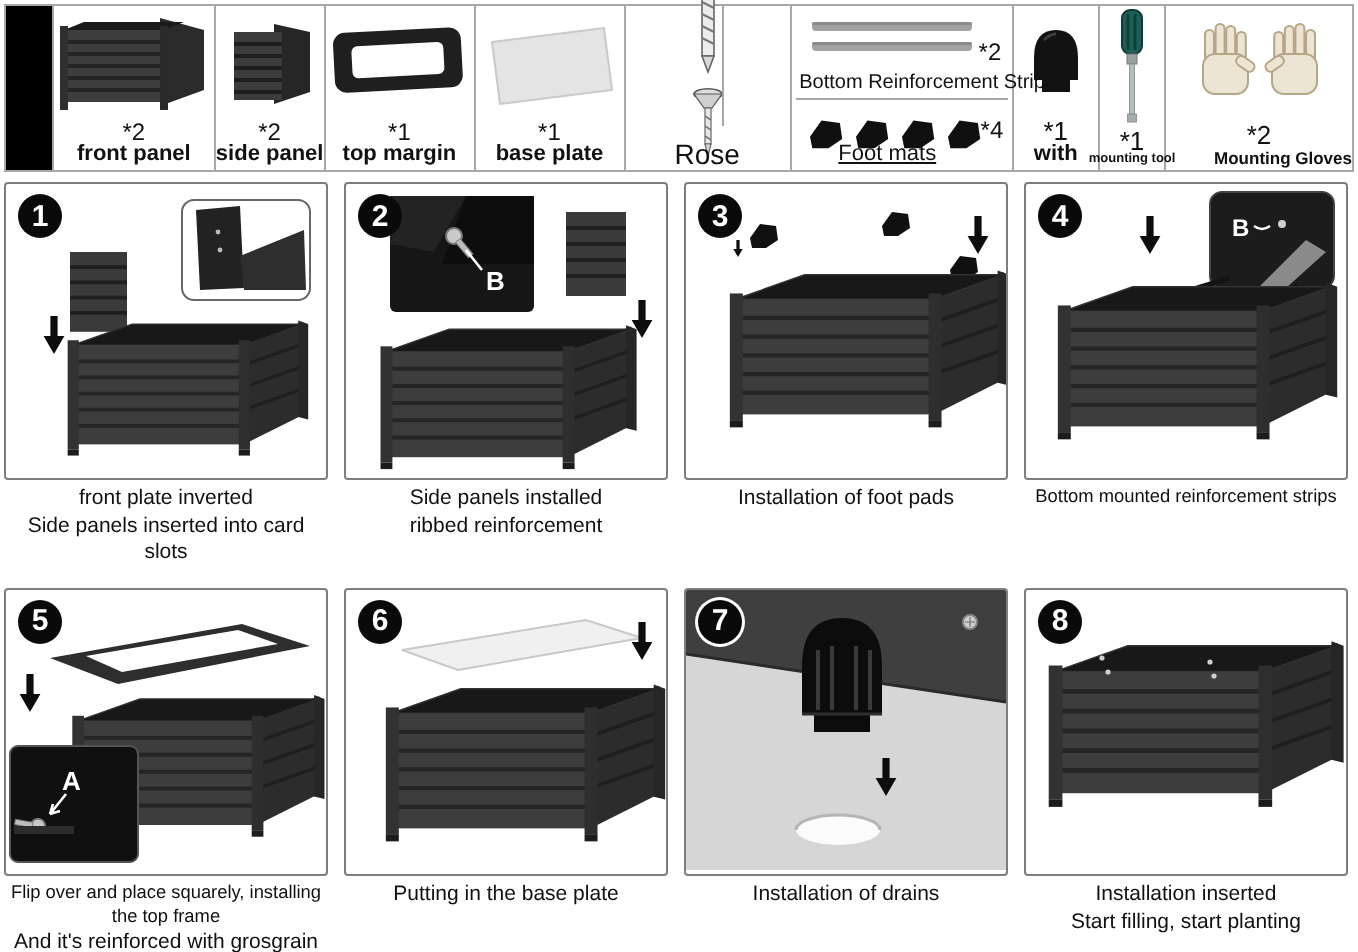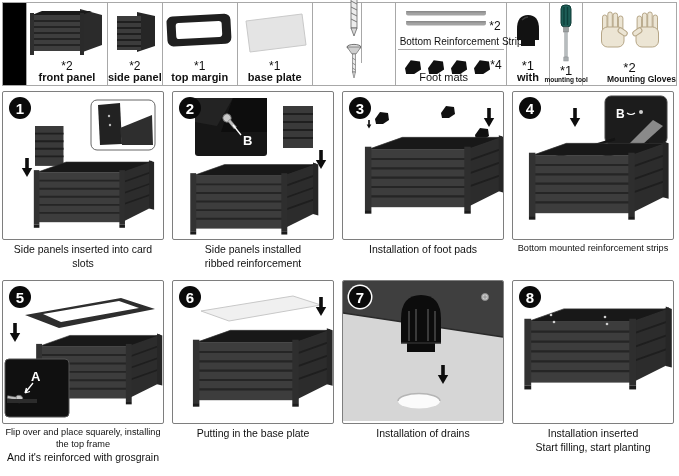--- a/index.html
+++ b/index.html
@@ -18,21 +18,21 @@
   .pname-md{font-size:8.5px;margin-left:24px;}
   .rose-cell{position:relative;display:flex;}
   .rose-sub{flex:1;display:flex;align-items:center;justify-content:center;}
   .rose-div{position:absolute;left:48px;top:0;width:1px;height:60px;background:#a8a8a8;}
   .rose-label{position:absolute;bottom:0;left:0;right:0;text-align:center;font-size:14px;}
   .combo{display:flex;flex-direction:column;}
   .combo-top{height:47px;border-bottom:1px solid #a8a8a8;box-sizing:border-box;position:relative;}
   .combo-bot{flex:1;position:relative;}
   .strip-label{position:absolute;left:2px;bottom:2px;font-size:10px;white-space:nowrap;}
   .combo-qty{position:absolute;right:3px;font-size:12px;}
-  .fm-label{position:absolute;bottom:1px;left:0;right:14px;text-align:center;font-size:11px;}
+  .fm-label{position:absolute;bottom:1px;left:0;right:14px;text-align:center;font-size:11px;text-decoration:underline;}
 
   
   .srow{display:flex;gap:8px;margin:5px 2px 0 2px;}
   .srow2{margin-top:10px;}
   .scol{width:162px;display:flex;flex-direction:column;}
   .sbox{position:relative;border:1px solid #7e7e7e;border-radius:2px;height:147px;background:#fff;overflow:hidden;}
   .srow2 .sbox{height:142px;}
   .sbox svg.scene{display:block;}
   .badge{position:absolute;top:5px;left:6px;width:22px;height:22px;border-radius:50%;background:#0a0a0a;color:#fff;font-weight:bold;font-size:15px;display:flex;align-items:center;justify-content:center;z-index:2;}
   .badge.ring{box-shadow:0 0 0 1.5px #fff;}
@@ -142,20 +142,21 @@
       <div class="rose-sub">
         <svg width="18" height="44" viewBox="0 0 18 44">
           <ellipse cx="9" cy="7" rx="7" ry="2.6" fill="#dddddd" stroke="#555" stroke-width="0.8"></ellipse>
           <polygon points="2,7 16,7 11,14 7,14" fill="#cfcfcf" stroke="#555" stroke-width="0.6"></polygon>
           <rect x="7.5" y="14" width="3" height="18" fill="#e8e8e8" stroke="#666" stroke-width="0.6"></rect>
           <path d="M7.5,18 l3,2 M7.5,23 l3,2 M7.5,28 l3,2" stroke="#777" stroke-width="0.8" fill="none"></path>
           <polygon points="7.5,32 10.5,32 9,38" fill="#d9d9d9" stroke="#666" stroke-width="0.6"></polygon>
         </svg>
       </div>
       <div class="rose-div"></div>
+      <div class="rose-label">Rose</div>
     </div>
 
     <div class="pcell combo" style="width:121px">
       <div class="combo-top">
         <svg width="100" height="26" viewBox="0 0 100 26" style="display:block;margin:5px 0 0 6px">
           <rect x="2" y="3" width="80" height="4.5" rx="2" fill="#a3a3a3"></rect>
           <rect x="2" y="3" width="80" height="1.6" rx="0.8" fill="#8b8b8b"></rect>
           <rect x="2" y="13" width="80" height="4.5" rx="2" fill="#a3a3a3"></rect>
           <rect x="2" y="13" width="80" height="1.6" rx="0.8" fill="#8b8b8b"></rect>
         </svg>
@@ -238,20 +239,21 @@
             <polygon points="117,36 149,23 150,53 119,53" fill="#2e2e2e"></polygon>
             <circle cx="106" cy="24" r="1.2" fill="#bbb"></circle>
             <circle cx="107" cy="33" r="1.2" fill="#bbb"></circle>
           </g>
           <use href="#panelS" transform="translate(32,34) scale(0.95)"></use>
           <use href="#arrowD" transform="translate(24,66)"></use>
           <use href="#planter" transform="translate(24,62) scale(0.62)"></use>
         </svg>
       </div>
       <div class="cap">
+        <div>front plate inverted</div>
         <div>Side panels inserted into card slots</div>
       </div>
     </div>
 
     <div class="scol">
       <div class="sbox">
         <div class="badge">2</div>
         <svg class="scene" width="160" height="145" viewBox="0 0 160 145">
           <g>
             <rect x="22" y="6" width="72" height="58" rx="3" fill="#161616"></rect>

